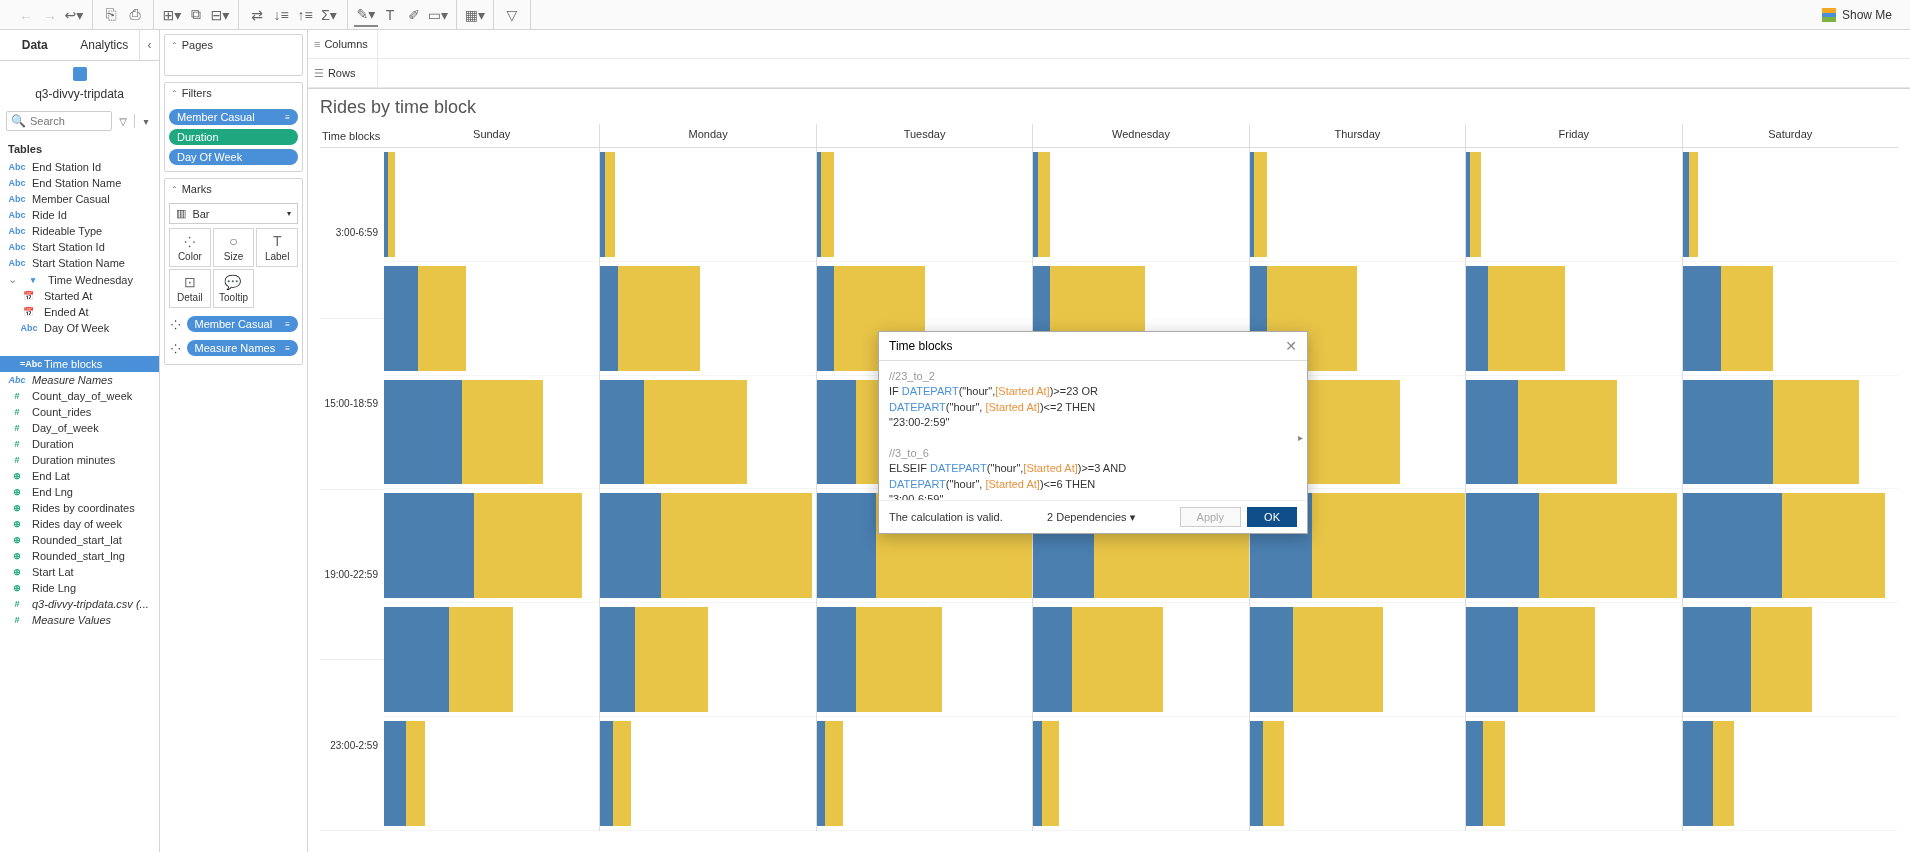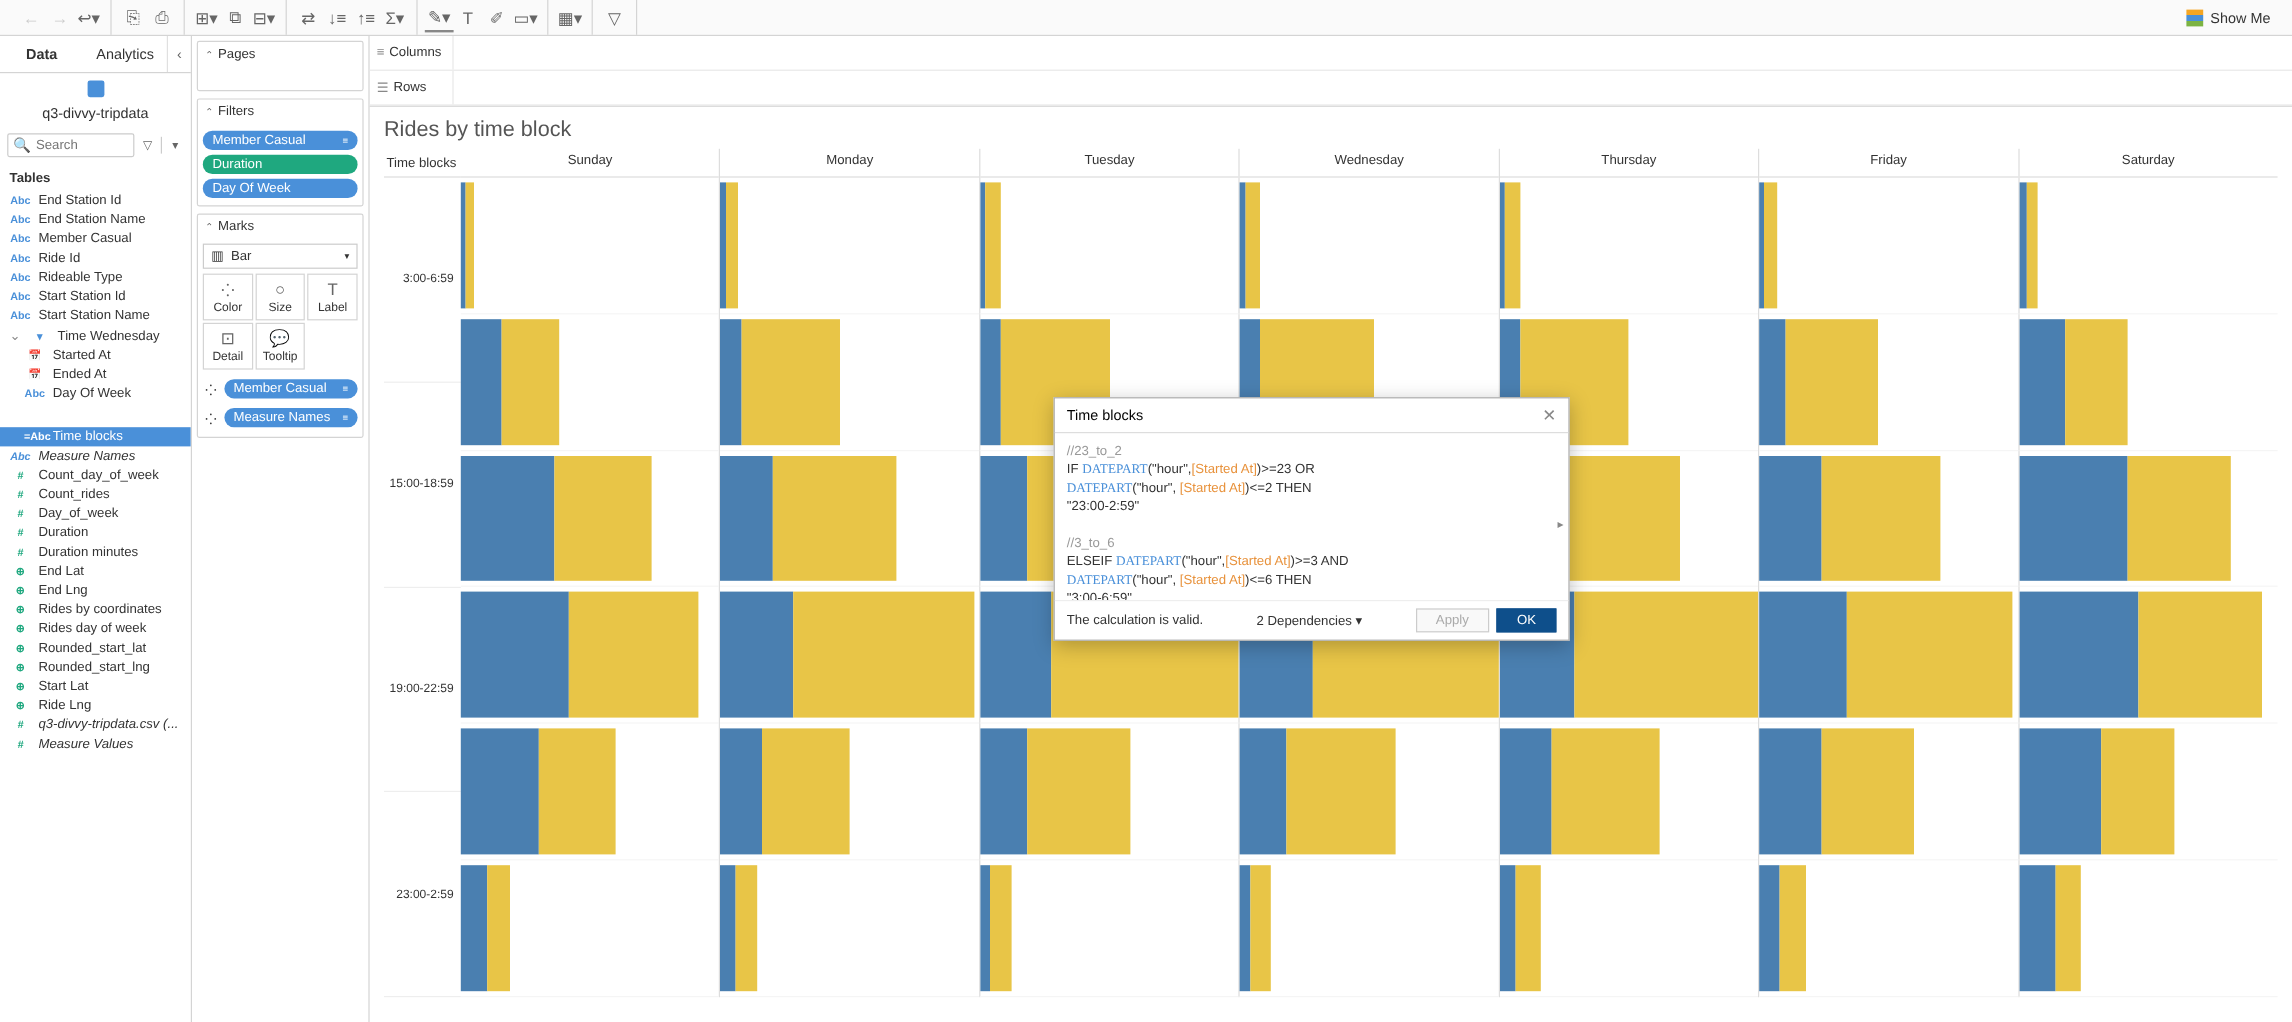--- a/index.html
+++ b/index.html
@@ -89,21 +89,21 @@
 .bar-seg.casual { background: #4a7fb0; }
 .bar-seg.member { background: #e8c547; }
 
 
 .calc-dialog { position: absolute; top: 242px; left: 570px; width: 430px; background: #fff; border: 1px solid #aaa; box-shadow: 0 4px 16px rgba(0,0,0,0.25); z-index: 100; }
 .calc-header { display: flex; align-items: center; justify-content: space-between; padding: 6px 10px; }
 .calc-title-input { border: none; outline: none; font-size: 12px; font-weight: 400; flex: 1; }
 .calc-close { cursor: pointer; font-size: 14px; color: #888; }
 .calc-body { border-top: 1px solid #ddd; padding: 8px 10px; font-family: "Courier New", monospace; font-size: 11px; line-height: 1.4; height: 140px; overflow: hidden; position: relative; }
 .calc-body .comment { color: #999; }
-.calc-body .func { color: #4a90d9; font-family: Liberation Serif, serif; }
+.calc-body .func { color: #4a90d9; }
 .calc-body .field-ref { color: #e8923c; }
 .calc-arrow { position: absolute; right: 4px; top: 50%; color: #888; font-size: 10px; cursor: pointer; }
 .calc-footer { display: flex; align-items: center; justify-content: space-between; padding: 6px 10px; border-top: 1px solid #eee; font-size: 11px; }
 .calc-status { color: #333; }
 .calc-deps { color: #333; cursor: pointer; }
 .calc-btns { display: flex; gap: 6px; }
 .btn { padding: 3px 16px; font-size: 11px; border: 1px solid #ccc; background: #f5f5f5; cursor: pointer; }
 .btn.primary { background: #0e4f8b; color: #fff; border-color: #0e4f8b; }
 .btn.disabled { color: #aaa; background: #f9f9f9; }
 </style>

